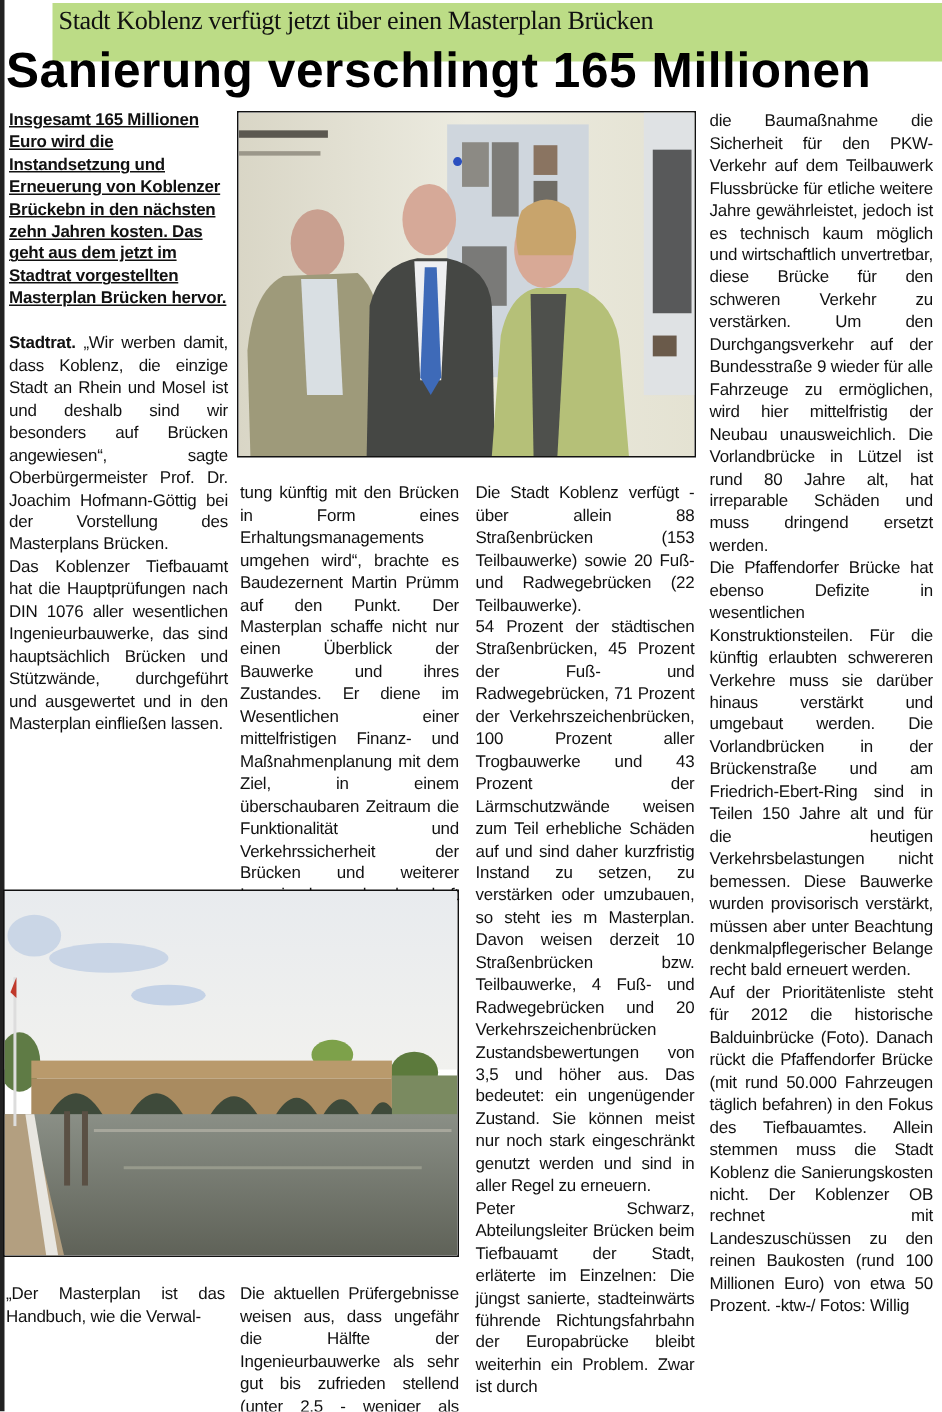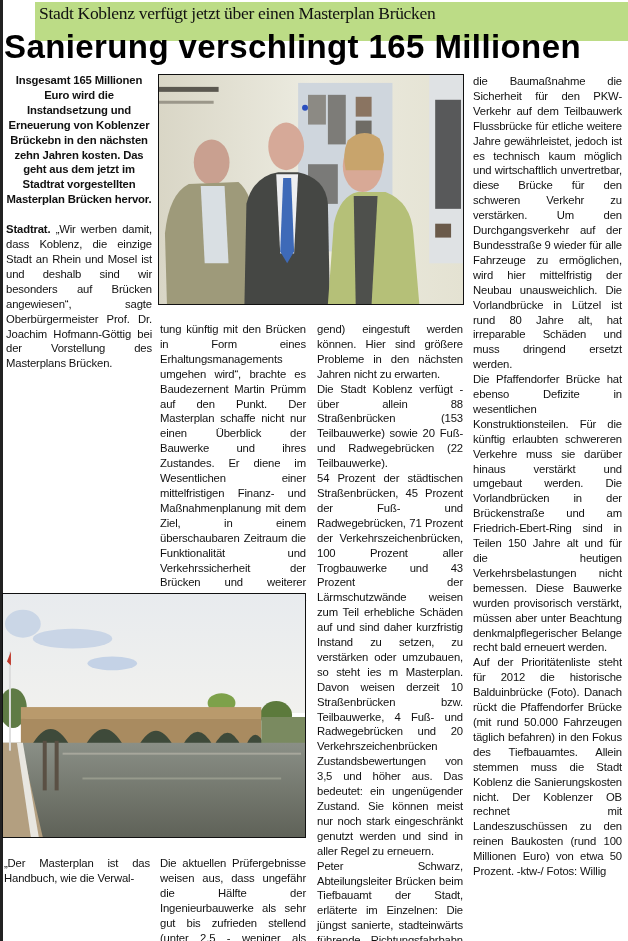--- a/index.html
+++ b/index.html
@@ -18,40 +18,41 @@
   }
   .headline {
     position: absolute; left: 4px; top: 26px; font-size: 33px; font-weight: bold; line-height: 42px;
     letter-spacing: 0.4px; color: #000; white-space: nowrap;
   }
   .col {
     position: absolute; font-size: 11.3px; line-height: 14.9px; text-align: justify;
     hyphens: manual; letter-spacing: -0.15px;
   }
   .col p { margin: 0; }
-  .lead { font-weight: bold; text-align: center; }
+  .lead { font-weight: bold; text-align: left; text-decoration: underline; }
   .lead-gap { height: 15px; }
   .bold { font-weight: bold; }
   .photo {
     position: absolute; border: 1px solid #111; overflow: hidden; box-sizing: border-box;
   }
   .photo svg { display: block; width: 100%; height: 100%; }
 </style>
 </head>
 <body>
 
 <div class="leftbar"></div>
 
 <div class="kicker">Stadt Koblenz verfügt jetzt über einen Masterplan Brücken</div>
 <h1 class="headline" style="margin:0;text-align:right;">Sanierung verschlingt 165 Millionen</h1>
 
 <div class="col" style="left:6px; top:73px; width:146px;">
   <p class="lead">Insgesamt 165 Millionen Euro wird die Instandsetzung und Erneuerung von Koblenzer Brückebn in den nächsten zehn Jahren kosten. Das geht aus dem jetzt im Stadtrat vorgestellten Masterplan Brücken hervor.</p>
   <div class="lead-gap"></div>
   <p><span class="bold">Stadtrat.</span> <span>„Wir werben damit, dass Koblenz, die einzige Stadt an Rhein und Mosel ist und deshalb sind wir besonders auf Brücken angewiesen“, sagte Oberbürgermeister Prof. Dr. Joachim Hofmann-Göttig bei der Vorstellung des Masterplans Brücken.</span></p>
+  <p>Das Koblenzer Tiefbauamt hat die Hauptprüfungen nach DIN 1076 aller wesentlichen Ingenieurbauwerke, das sind hauptsächlich Brücken und Stützwände, durchgeführt und ausgewertet und in den Masterplan einfließen lassen.</p>
 </div>
 
 <div class="photo" style="left:158px; top:74px; width:306px; height:231px;">
   <svg viewBox="0 0 306 231" preserveAspectRatio="none">
     <defs>
       <linearGradient id="wall" x1="0" y1="0" x2="1" y2="0">
         <stop offset="0" stop-color="#d9d6c6"></stop>
         <stop offset="0.5" stop-color="#ecebe0"></stop>
         <stop offset="1" stop-color="#e4e2d2"></stop>
       </linearGradient>
@@ -85,21 +86,20 @@
     <path d="M170 231 L176 150 Q182 122 200 118 L228 118 Q254 128 256 160 L262 231 Z" fill="#b5c078"></path>
     <path d="M196 122 L220 122 L214 231 L198 231 Z" fill="#4e504c"></path>
   </svg>
 </div>
 
 <div class="col" style="left:160px; top:322px; width:146px;">
   <p>tung künftig mit den Brücken in Form eines Erhaltungsmanagements umgehen wird“, brachte es Baudezernent Martin Prümm auf den Punkt. Der Masterplan schaffe nicht nur einen Überblick der Bauwerke und ihres Zustandes. Er diene im Wesentlichen einer mittelfristigen Finanz- und Maßnahmenplanung mit dem Ziel, in einem überschaubaren Zeitraum die Funktionalität und Verkehrssicherheit der Brücken und weiterer Ingenieurbauwerke dauerhaft zu sichern.</p>
 </div>
 
 <div class="col" style="left:317px; top:322px; width:146px;">
-  <p>gend) eingestuft werden können. Hier sind größere Probleme in den nächsten Jahren nicht zu erwarten.</p>
   <p>Die Stadt Koblenz verfügt - über allein 88 Straßenbrücken (153 Teilbauwerke) sowie 20 Fuß- und Radwegebrücken (22 Teilbauwerke).</p>
   <p>54 Prozent der städtischen Straßenbrücken, 45 Prozent der Fuß- und Radwegebrücken, 71 Prozent der Verkehrszeichenbrücken, 100 Prozent aller Trogbauwerke und 43 Prozent der Lärmschutzwände weisen zum Teil erhebliche Schäden auf und sind daher kurzfristig Instand zu setzen, zu verstärken oder umzubauen, so steht ies m Masterplan. Davon weisen derzeit 10 Straßenbrücken bzw. Teilbauwerke, 4 Fuß- und Radwegebrücken und 20 Verkehrszeichenbrücken Zustandsbewertungen von 3,5 und höher aus. Das bedeutet: ein ungenügender Zustand. Sie können meist nur noch stark eingeschränkt genutzt werden und sind in aller Regel zu erneuern.</p>
   <p>Peter Schwarz, Abteilungsleiter Brücken beim Tiefbauamt der Stadt, erläterte im Einzelnen: Die jüngst sanierte, stadteinwärts führende Richtungsfahrbahn der Europabrücke bleibt weiterhin ein Problem. Zwar ist durch</p>
 </div>
 
 <div class="col" style="left:473px; top:74px; width:149px;">
   <p>die Baumaßnahme die Sicherheit für den PKW-Verkehr auf dem Teilbauwerk Flussbrücke für etliche weitere Jahre gewährleistet, jedoch ist es technisch kaum möglich und wirtschaftlich unvertretbar, diese Brücke für den schweren Verkehr zu verstärken. Um den Durchgangsverkehr auf der Bundesstraße 9 wieder für alle Fahrzeuge zu ermöglichen, wird hier mittelfristig der Neubau unausweichlich. Die Vorlandbrücke in Lützel ist rund 80 Jahre alt, hat irreparable Schäden und muss dringend ersetzt werden.</p>
   <p>Die Pfaffendorfer Brücke hat ebenso Defizite in wesentlichen Konstruktionsteilen. Für die künftig erlaubten schwereren Verkehre muss sie darüber hinaus verstärkt und umgebaut werden. Die Vorlandbrücken in der Brückenstraße und am Friedrich-Ebert-Ring sind in Teilen 150 Jahre alt und für die heutigen Verkehrsbelastungen nicht bemessen. Diese Bauwerke wurden provisorisch verstärkt, müssen aber unter Beachtung denkmalpflegerischer Belange recht bald erneuert werden.</p>
   <p>Auf der Prioritätenliste steht für 2012 die historische Balduinbrücke (Foto). Danach rückt die Pfaffendorfer Brücke (mit rund 50.000 Fahrzeugen täglich befahren) in den Fokus des Tiefbauamtes. Allein stemmen muss die Stadt Koblenz die Sanierungskosten nicht. Der Koblenzer OB rechnet mit Landeszuschüssen zu den reinen Baukosten (rund 100 Millionen Euro) von etwa 50 Prozent. -ktw-/ Fotos: Willig</p>
 </div>

